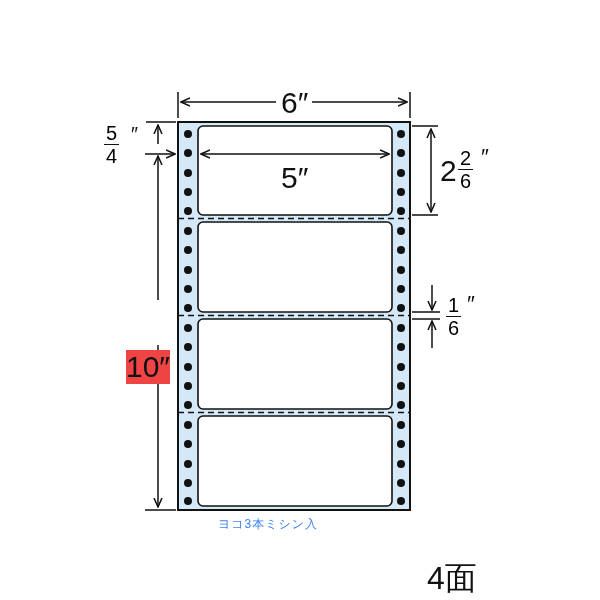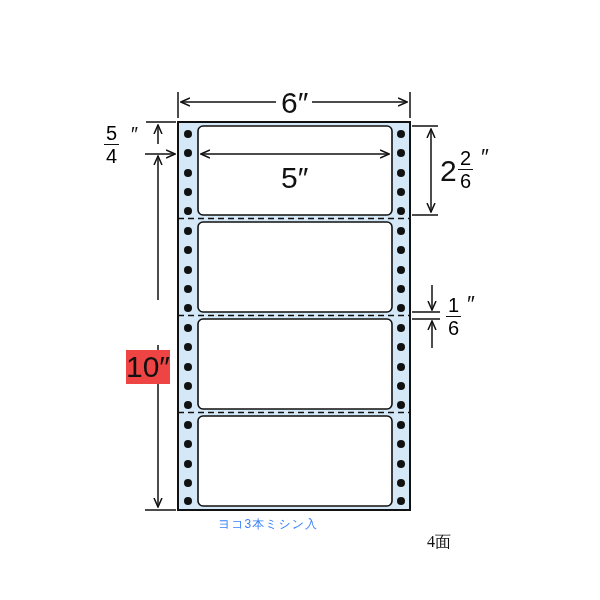--- a/index.html
+++ b/index.html
@@ -4,21 +4,21 @@
 <style>
   html,body{margin:0;padding:0;background:#ffffff;}
   body{width:600px;height:600px;position:relative;overflow:hidden;font-family:"Liberation Sans",sans-serif;color:#000;}
   svg{position:absolute;left:0;top:0;}
   .txt{position:absolute;font-family:"Liberation Sans",sans-serif;color:#111;line-height:1;white-space:nowrap;}
   .big{font-size:30px;}
   .frac{position:absolute;font-family:"Liberation Sans",sans-serif;font-size:20px;line-height:1;text-align:center;}
   .frac .num{display:block;padding:0 2px 1px;}
   .frac .den{display:block;border-top:1.5px solid #111;padding:1px 2px 0;}
   .caption{font-family:Liberation Sans, sans-serif;font-size:12px;color:#3b82f6;}
-  .count{font-family:Liberation Serif, serif;font-size:16px;color:#111;}
+  .count{font-family:Liberation Sans, sans-serif;font-size:32px;color:#111;margin-top:28px;}
 </style>
 </head>
 <body>
 
 <svg width="600" height="600" viewBox="0 0 600 600">
   <defs>
     <marker id="ah" markerWidth="10" markerHeight="10" refX="9" refY="5" orient="auto" markerUnits="userSpaceOnUse">
       <path d="M0,1 L9,5 L0,9" fill="none" stroke="#111" stroke-width="1.5"></path>
     </marker>
   </defs>

